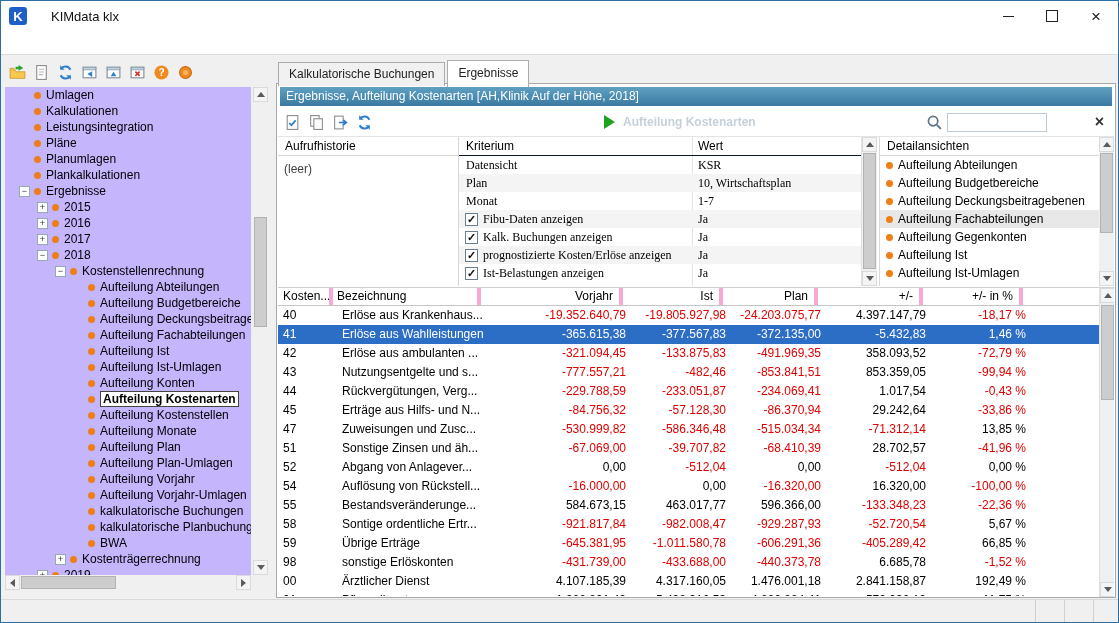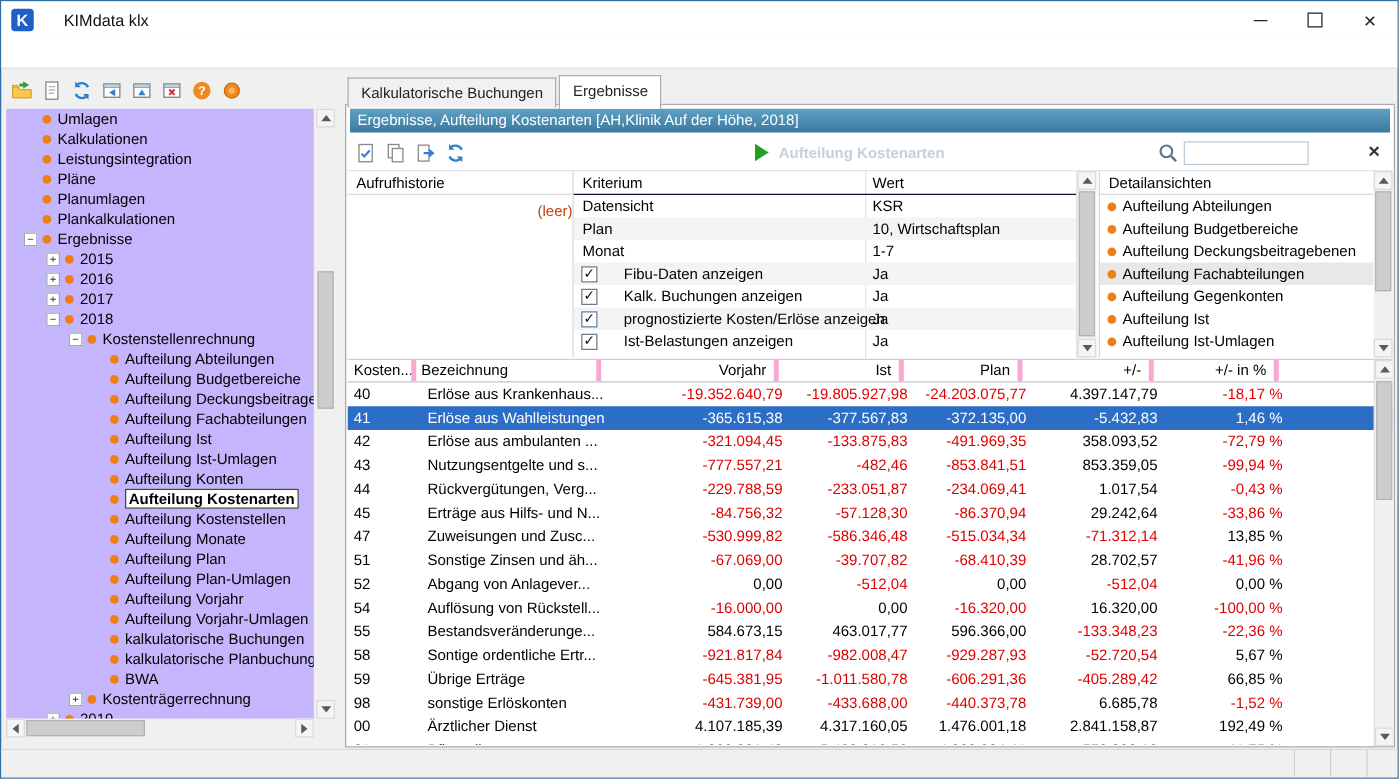--- a/index.html
+++ b/index.html
@@ -62,33 +62,33 @@
   .play{width:0;height:0;border-left:11px solid #1FA31F;border-top:7px solid transparent;border-bottom:7px solid transparent;margin-left:228px;}
   .runlabel{margin-left:8px;font-weight:bold;color:#C6D0D8;font-size:12px;white-space:nowrap;}
   .searchwrap{margin-left:auto;display:flex;align-items:center;}
   .searchbox{width:92px;height:17px;border:1px solid #BCCAD6;background:#fff;font-size:11px;padding:0 3px;outline:none;font-family:inherit;}
   .clearx{margin-left:48px;margin-right:8px;font-size:16px;font-weight:bold;color:#333;line-height:16px;}
 
   
   .criteria{position:absolute;left:1px;top:52px;width:836px;height:149px;border-top:1px solid #E4E4E4;box-sizing:border-box;}
   .panel-hist{position:absolute;left:0;top:0;width:181px;height:149px;border-right:1px solid #D8D8D8;box-sizing:border-box;}
   .phead{height:18px;line-height:18px;padding-left:7px;border-bottom:1px solid #D8D8D8;color:#000;white-space:nowrap;overflow:hidden;}
-  .leer{padding:6px 0 0 25px;color:#c2410c;text-align:right;}
+  .leer{padding:6px 0 0 6px;color:#404040;}
   .panel-krit{position:absolute;left:181px;top:0;width:402px;height:149px;box-sizing:border-box;}
   .krit-head{height:18px;line-height:18px;border-bottom:1px solid #0f172a;position:relative;}
   .kh-krit{position:absolute;left:7px;}
   .kh-wert{position:absolute;left:239px;}
   .krit-vline{position:absolute;left:233px;top:0;width:1px;height:149px;background:#E3E3E3;}
-  .crow{height:18px;display:flex;align-items:center;position:relative;}
+  .crow{height:18px;display:flex;align-items:center;position:relative;font-family:Liberation Serif, serif;}
   .crow.odd{background:#F4F4F4;}
   .check{display:none;width:13px;height:13px;border:1px solid #6B7E8F;background:#fff;box-sizing:border-box;margin:0 5px 0 6px;text-align:center;line-height:11px;font-size:11px;font-weight:bold;color:#111;flex:none;}
   .crow.has-check .check{display:inline-block;}
   .check::after{content:"\2713";}
   .clabel{margin-left:7px;white-space:nowrap;}
-  .crow.has-check .clabel{margin-left:16px;}
+  .crow.has-check .clabel{margin-left:0;}
   .cval{position:absolute;left:239px;white-space:nowrap;}
   .sb-krit{left:583px;top:0;width:15px;height:149px;border-left:1px solid #E0E0E0;}
   .vline-detail{position:absolute;left:601px;top:0;width:1px;height:149px;background:#D8D8D8;}
   .panel-detail{position:absolute;left:602px;top:0;width:219px;height:149px;overflow:hidden;}
   .ditem{height:18px;display:flex;align-items:center;padding-left:6px;white-space:nowrap;}
   .ditem.selected{background:#E8E8E8;}
   .dlabel{font-size:12px;}
   .sb-detail{left:821px;top:0;width:15px;height:149px;}
 
   

